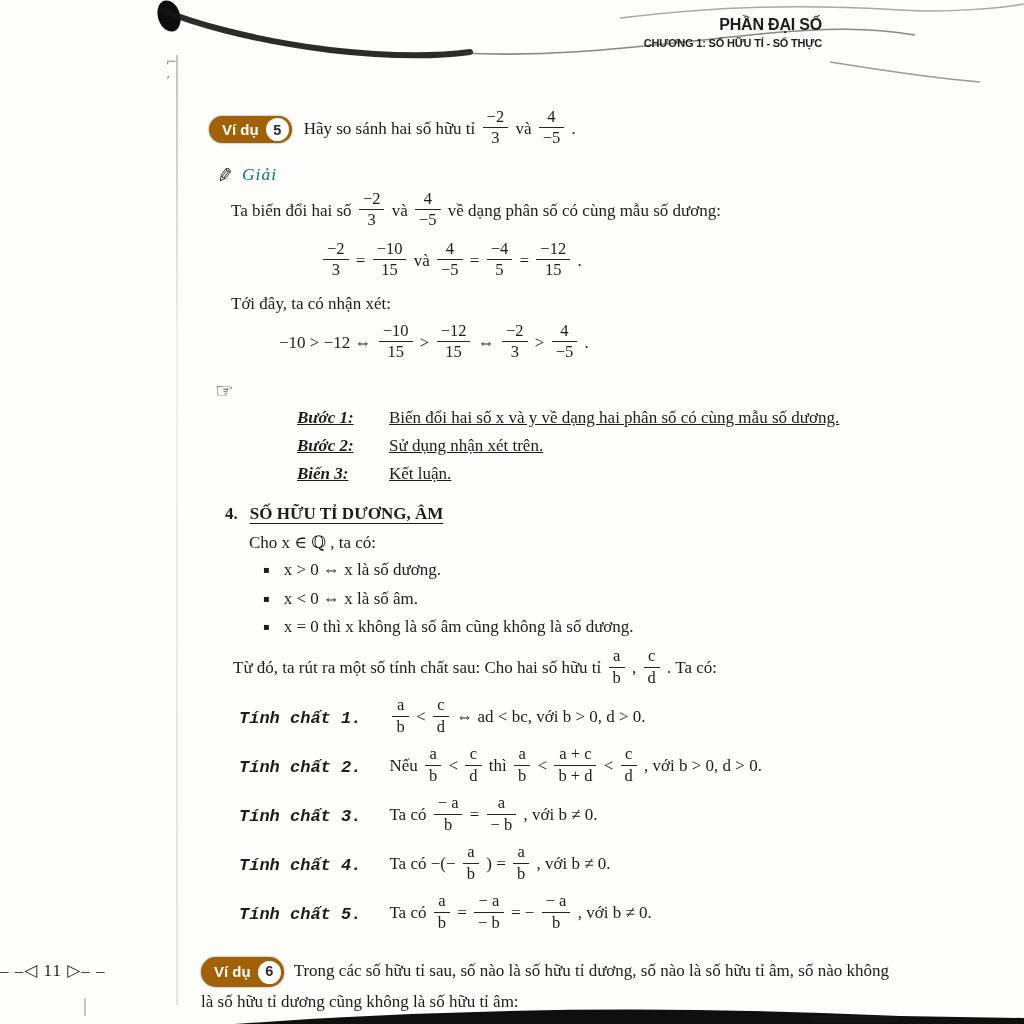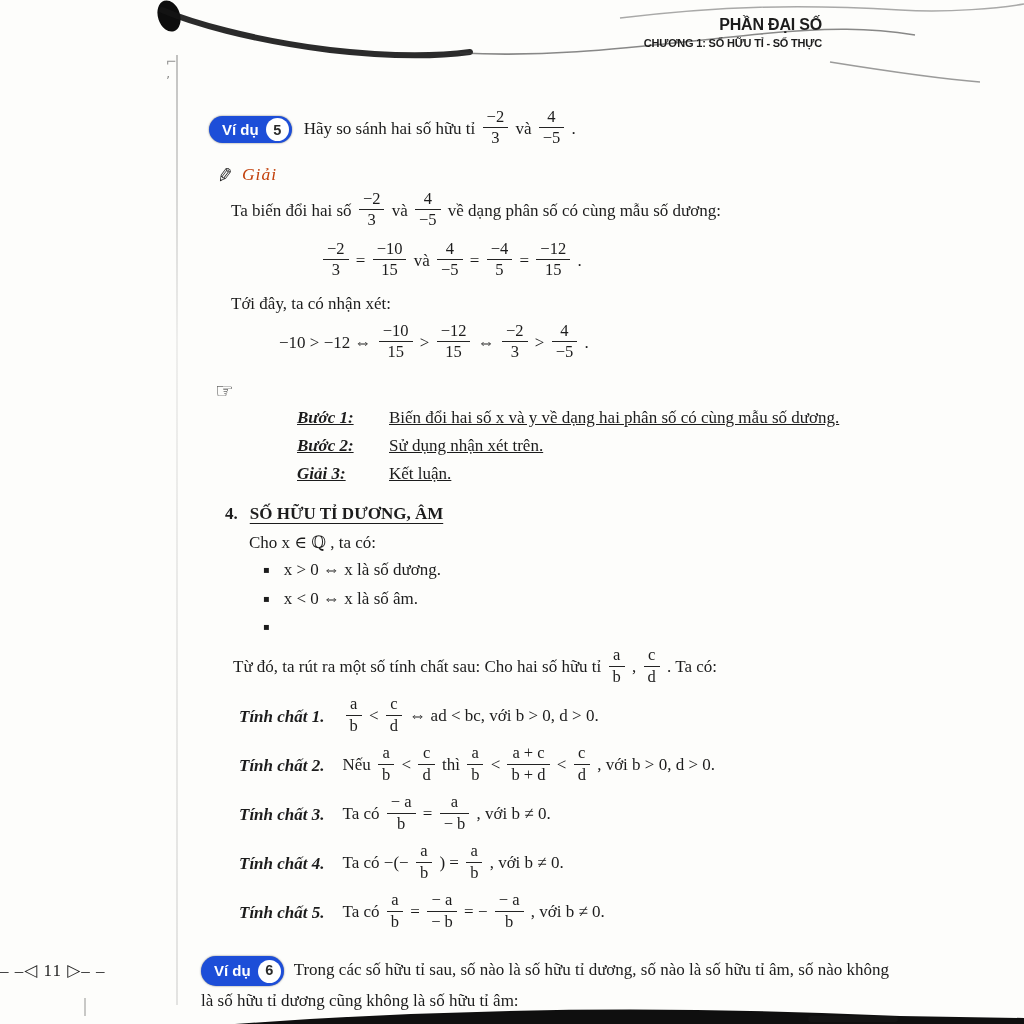--- a/index.html
+++ b/index.html
@@ -21,39 +21,39 @@
   }
   .smudge { position:absolute; left:166px; top:56px; width:10px; height:26px; color:#333; opacity:.55; font-size:13px; line-height:12px; font-family:"DejaVu Sans",sans-serif;}
   header { position:absolute; top:16px; right:202px; text-align:right;
     font-family:"Liberation Sans","DejaVu Sans",sans-serif; font-weight:bold; letter-spacing:-0.2px; }
   .h1 { font-size:16px; }
   .h2 { font-size:11px; margin-top:3px; }
   .content { position:absolute; left:215px; top:110px; width:690px; }
 
   .badge {
     display:inline-flex; align-items:center; gap:7px;
-    background:#1d4ed8; color:#fff; border-radius:15px;
+    background:#a16207; color:#fff; border-radius:15px;
     padding:2px 3px 2px 13px; font-family:"Liberation Sans","DejaVu Sans",sans-serif;
     font-weight:bold; font-size:15px; box-shadow:0 0 2px rgba(0,0,0,.55);
     vertical-align:middle;
   }
   .badge .circle {
     background:#fff; color:#2a2a2a; border-radius:50%;
     width:23px; height:23px; display:flex; align-items:center; justify-content:center;
     font-size:14.5px;
   }
   .frac { display:inline-flex; flex-direction:column; text-align:center;
     vertical-align:middle; margin:0 3px; line-height:1.12; position:relative; top:-2px; font-size:16.5px; }
   .frac .num { border-bottom:1.4px solid #232323; padding:0 4px 1px; display:block; }
   .frac .den { padding:1px 4px 0; display:block; }
   .math { line-height:1.25; }
   .ex-head { display:flex; align-items:center; gap:12px; }
   .solve { display:flex; align-items:center; gap:9px; margin:14px 0 6px 2px; }
   .pen { font-family:"DejaVu Sans",sans-serif; font-size:19px; transform:scaleX(-1) rotate(8deg); display:inline-block; }
-  .solve .lbl { font-style:italic; font-size:17.5px; letter-spacing:1px; color:#c2410c; }
+  .solve .lbl { font-style:italic; font-size:17.5px; letter-spacing:1px; color:#0f766e; }
   .indent { margin-left:16px; }
   .eq1 { margin:10px 0 0 105px; }
   .note { margin:12px 0 0 16px; }
   .eq2 { margin:10px 0 0 64px; }
   .remark { margin-top:16px; }
   .remark-head { display:flex; align-items:flex-start; gap:10px; }
   .hand { font-family:"DejaVu Sans",sans-serif; font-size:21px; line-height:22px; }
   .remark-label { font-weight:bold; font-style:italic; margin-right:2px; }
   .steps { margin:4px 0 0 82px; }
   .step { display:flex; margin-top:5px; line-height:1.35;text-decoration:underline; }
@@ -62,21 +62,21 @@
   .sec-head { margin-left:10px; font-weight:bold; }
   .sec-num { margin-right:12px; }
   .sec-title { text-decoration:underline; text-underline-offset:4px; }
   .sec-intro { margin:8px 0 0 34px; }
   .bullets { margin:6px 0 0 48px; }
   .bullet { display:flex; gap:14px; margin-top:6px; line-height:1.35; }
   .bullet .mark { font-family:"DejaVu Sans",sans-serif; font-size:10px; line-height:22px; }
   .lead { margin:10px 0 0 18px; }
   .props { margin-top:6px; }
   .prop { margin:9px 0 0 24px; display:flex; align-items:center; }
-  .prop .plabel { font-weight:bold; font-style:italic; margin-right:18px; white-space:nowrap; }
+  .prop .plabel { font-weight:bold; font-style:italic; margin-right:28px; white-space:nowrap;font-family:Liberation Mono, monospace; }
   .ex6 { margin:22px 0 0 -14px; line-height:1.75; }
   .ex6 .badge { margin-right:10px; }
   footer {
     position:absolute; left:0; top:960px; width:880px; text-align:left;
     font-size:17px; letter-spacing:1px; font-family:"Liberation Serif","DejaVu Sans",serif;
   }
 </style>
 </head>
 <body>
 
@@ -164,21 +164,21 @@
       <div class="steps">
         <div class="step">
           <span class="slabel">Bước 1:</span>
           <span>Biến đổi hai số x và y về dạng hai phân số có cùng mẫu số dương.</span>
         </div>
         <div class="step">
           <span class="slabel">Bước 2:</span>
           <span>Sử dụng nhận xét trên.</span>
         </div>
         <div class="step">
-          <span class="slabel">Giải 3:</span>
+          <span class="slabel">Biến 3:</span>
           <span>Kết luận.</span>
         </div>
       </div>
     </div>
 
     <section class="sec">
       <div class="sec-head">
         <span class="sec-num">4.</span><span class="sec-title">SỐ HỮU TỈ DƯƠNG, ÂM</span>
       </div>
       <p class="sec-intro">Cho x ∈ ℚ , ta có:</p>
@@ -186,20 +186,21 @@
         <div class="bullet">
           <span class="mark">▪</span>
           <span>x &gt; 0 ⇔ x là số dương.</span>
         </div>
         <div class="bullet">
           <span class="mark">▪</span>
           <span>x &lt; 0 ⇔ x là số âm.</span>
         </div>
         <div class="bullet">
           <span class="mark">▪</span>
+          <span>x = 0 thì x không là số âm cũng không là số dương.</span>
         </div>
       </div>
       <p class="math lead">Từ đó, ta rút ra một số tính chất sau: Cho hai số hữu tỉ <span class="frac">
             <span class="num">a</span>
             <span class="den">b</span>
           </span> , <span class="frac">
             <span class="num">c</span>
             <span class="den">d</span>
           </span> . Ta có:</p>
 

